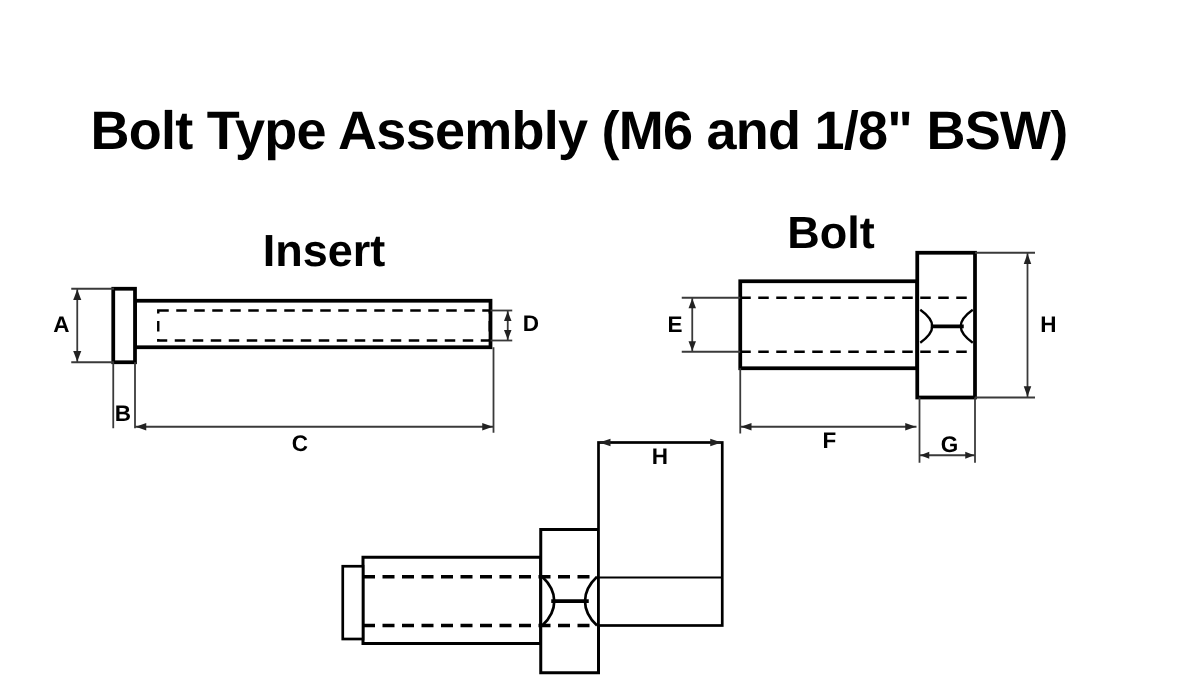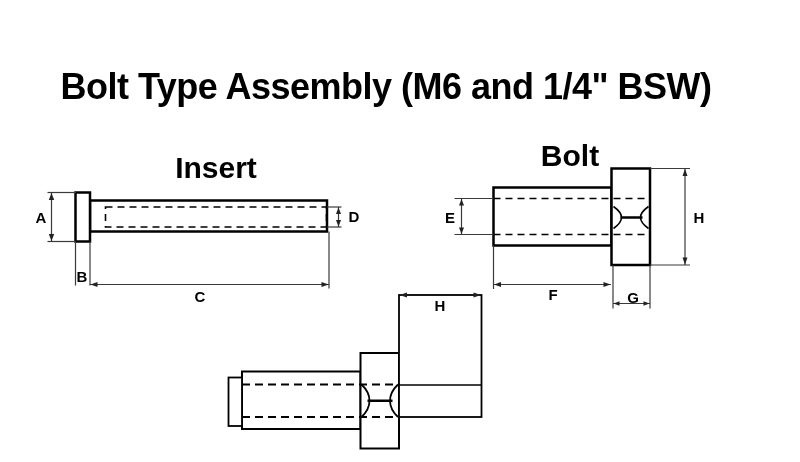--- a/index.html
+++ b/index.html
@@ -3,21 +3,21 @@
 <meta charset="utf-8">
 <style>
   html,body{margin:0;padding:0;background:#ffffff;}
   #page{position:relative;width:800px;height:462px;background:#ffffff;overflow:hidden;
         font-family:"Liberation Sans","DejaVu Sans",sans-serif;color:#000;}
   #linework{position:absolute;left:0;top:0;}
   .title{position:absolute;top:66px;left:0;width:772px;text-align:center;
          font-size:36px;font-weight:bold;letter-spacing:-0.5px;white-space:nowrap;}
   .section-heading{position:absolute;font-size:30px;font-weight:bold;transform:translateX(-50%);white-space:nowrap;}
   #insert-heading{left:216px;top:151px;}
-  #bolt-heading{left:554px;top:139px;margin-left:16px;}
+  #bolt-heading{left:554px;top:139px;}
   .dim-label{position:absolute;font-size:15px;font-weight:bold;transform:translate(-50%,-50%);
              line-height:1;white-space:nowrap;}
   #lbl-a{left:41px;top:217px;}
   #lbl-b{left:82px;top:276px;}
   #lbl-c{left:200px;top:296px;}
   #lbl-d{left:354px;top:216px;}
   #lbl-e{left:450px;top:217px;}
   #lbl-f{left:553px;top:294px;}
   #lbl-g{left:633px;top:297px;}
   #lbl-h-bolt{left:699px;top:217px;}
@@ -102,21 +102,21 @@
       <path stroke-width="1.8" d="M361.5 384.5 Q369.5 392 369.5 400.75 Q369.5 409.5 361.5 417"></path>
       <path stroke-width="1.8" d="M398 384.5 Q390 392 390 400.75 Q390 409.5 398 417"></path>
       <path d="M367.5 400.75 H392.5" stroke-width="2.5"></path>
       <g fill="#222" stroke="none">
         <polygon points="399.5,295 407,292.5 407,297.5"></polygon>
         <polygon points="481,295 473.5,292.5 473.5,297.5"></polygon>
       </g>
     </g>
   </svg>
 
-  <div class="title">Bolt Type Assembly (M6 and 1/4" BSW)</div>
+  <div class="title">Bolt Type Assembly (M6 and 1/8" BSW)</div>
   <div class="section-heading" id="insert-heading">Insert</div>
   <div class="section-heading" id="bolt-heading">Bolt</div>
 
   <div class="dim-label" id="lbl-a">A</div>
   <div class="dim-label" id="lbl-b">B</div>
   <div class="dim-label" id="lbl-c">C</div>
   <div class="dim-label" id="lbl-d">D</div>
   <div class="dim-label" id="lbl-e">E</div>
   <div class="dim-label" id="lbl-f">F</div>
   <div class="dim-label" id="lbl-g">G</div>

